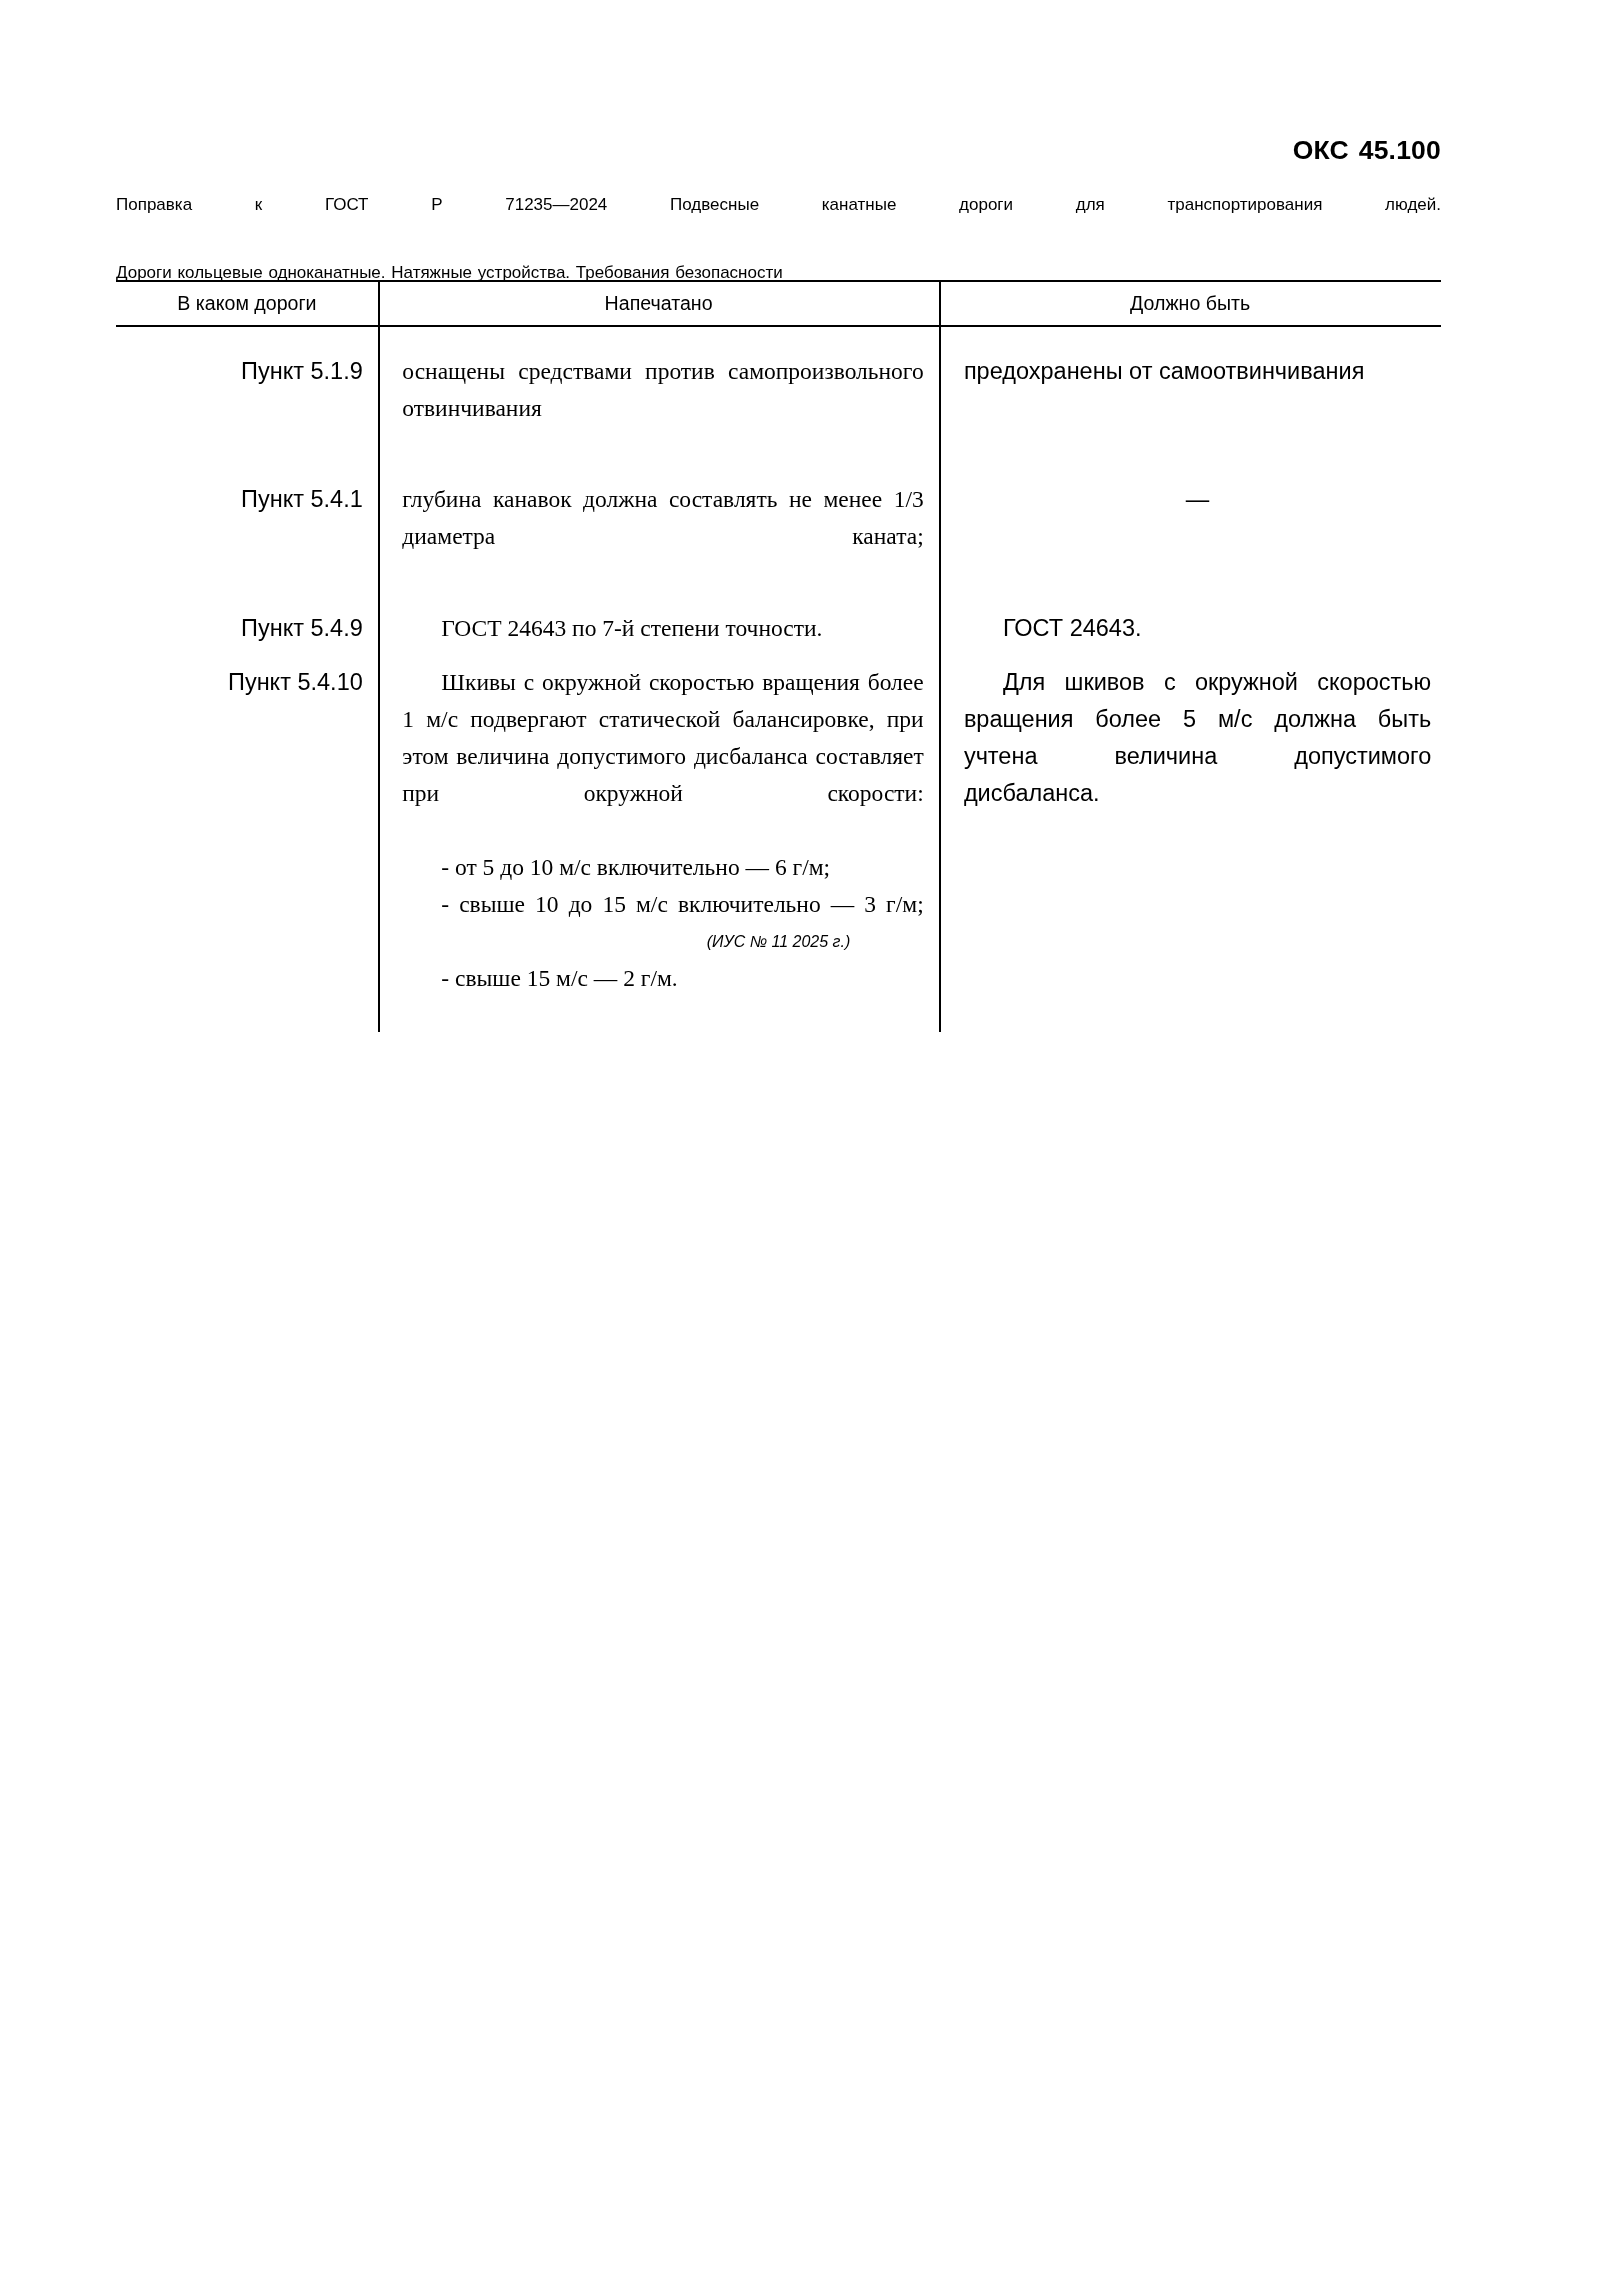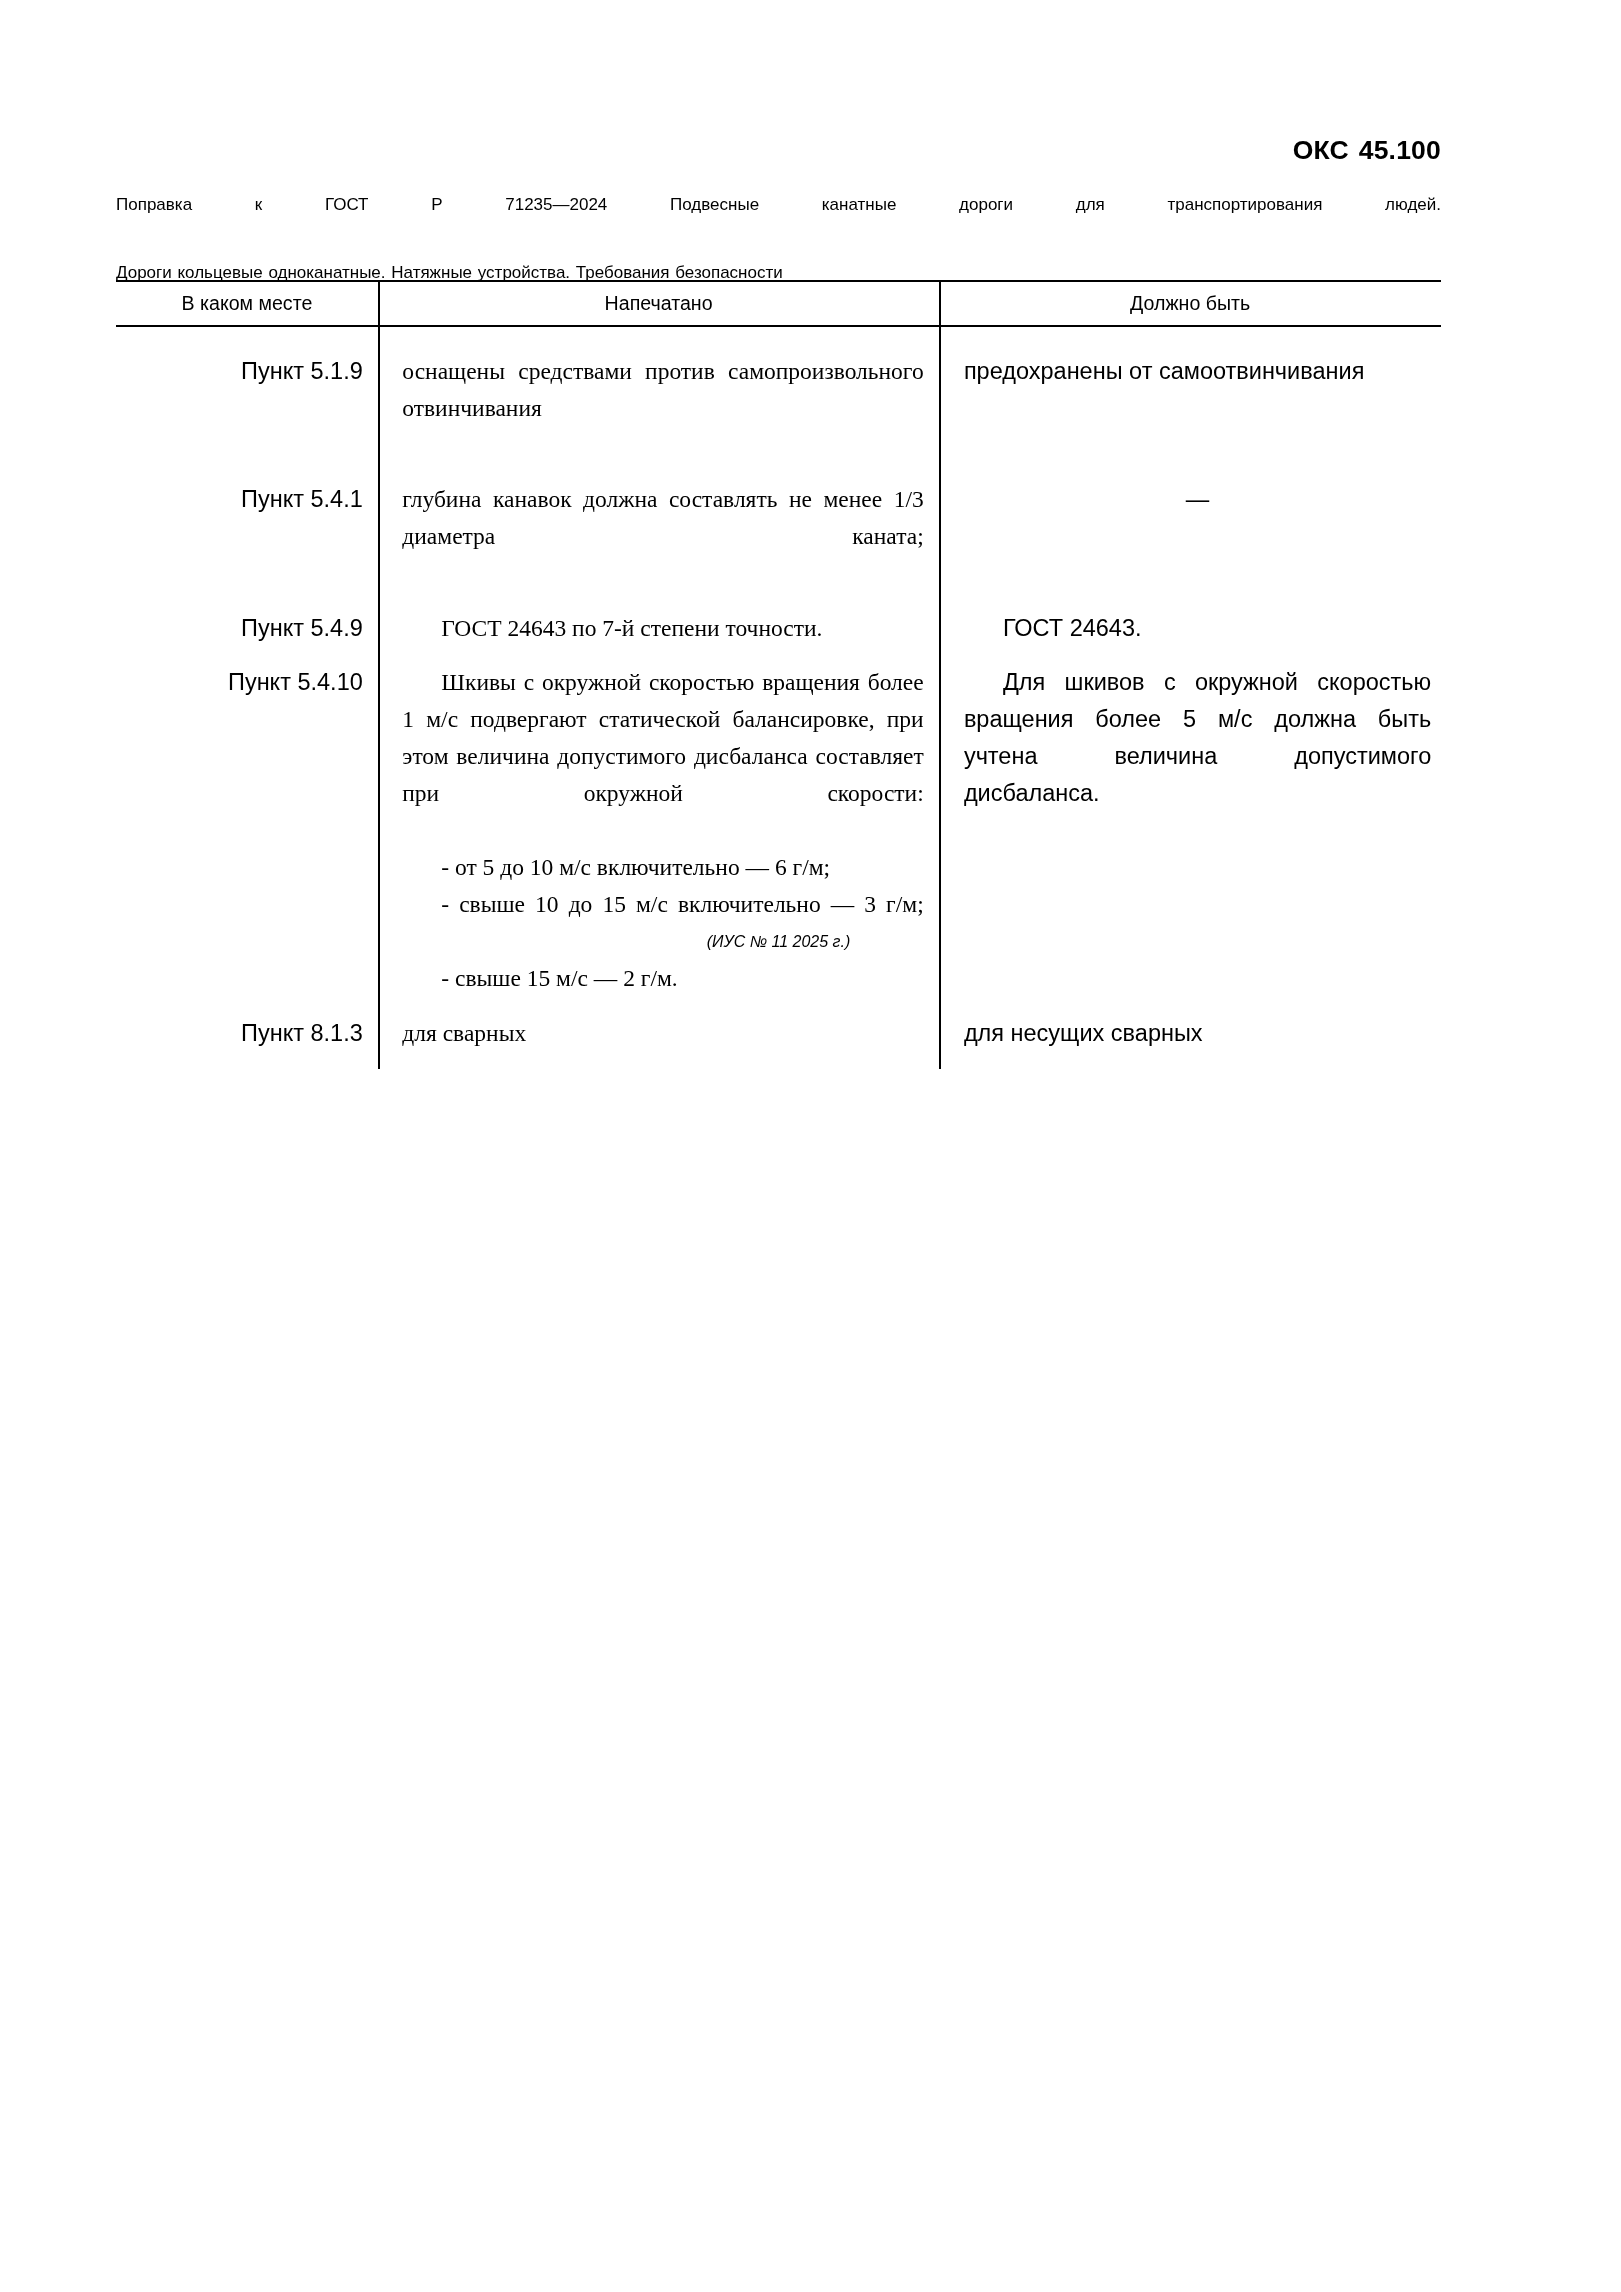--- a/index.html
+++ b/index.html
@@ -178,21 +178,21 @@
     <span class="tline">Дороги кольцевые одноканатные. Натяжные устройства. Требования безопасности</span>
   </div>
 
   <div class="corr-table">
 
     <div class="rule"></div>
 
     <div class="thead">
       <div class="vline v1"></div>
       <div class="vline v2"></div>
-      <div class="col-a">В каком месте</div>
+      <div class="col-a">В каком дороги</div>
       <div class="col-b">Напечатано</div>
       <div class="col-c">Должно быть</div>
     </div>
 
     <div class="rule thin"></div>
 
     <div class="tbody-wrap">
       <div class="vline v1"></div>
       <div class="vline v2"></div>
 
@@ -242,29 +242,20 @@
           <p class="para justified indent">- свыше 10 до 15 м/с включительно — 3 г/м;</p>
           <p class="para last indent">- свыше 15 м/с — 2 г/м.</p>
         </div>
         <div class="col-c">
           <p class="para justified indent">Для шкивов с окружной скоростью вращения более 5 м/с должна быть учтена величина допустимого дисбаланса.</p>
         </div>
       </div>
 
       <div class="row-gap-s"></div>
 
-      <div class="trow">
-        <div class="col-a">Пункт 8.1.3</div>
-        <div class="col-b">
-          <p class="para last">для сварных</p>
-        </div>
-        <div class="col-c">
-          <p class="para last">для несущих сварных</p>
-        </div>
-      </div>
 
       <div class="row-gap-s"></div>
     </div>
   </div>
 
   <div class="ius-note">(ИУС № 11  2025 г.)</div>
 
 </div>
 
 

